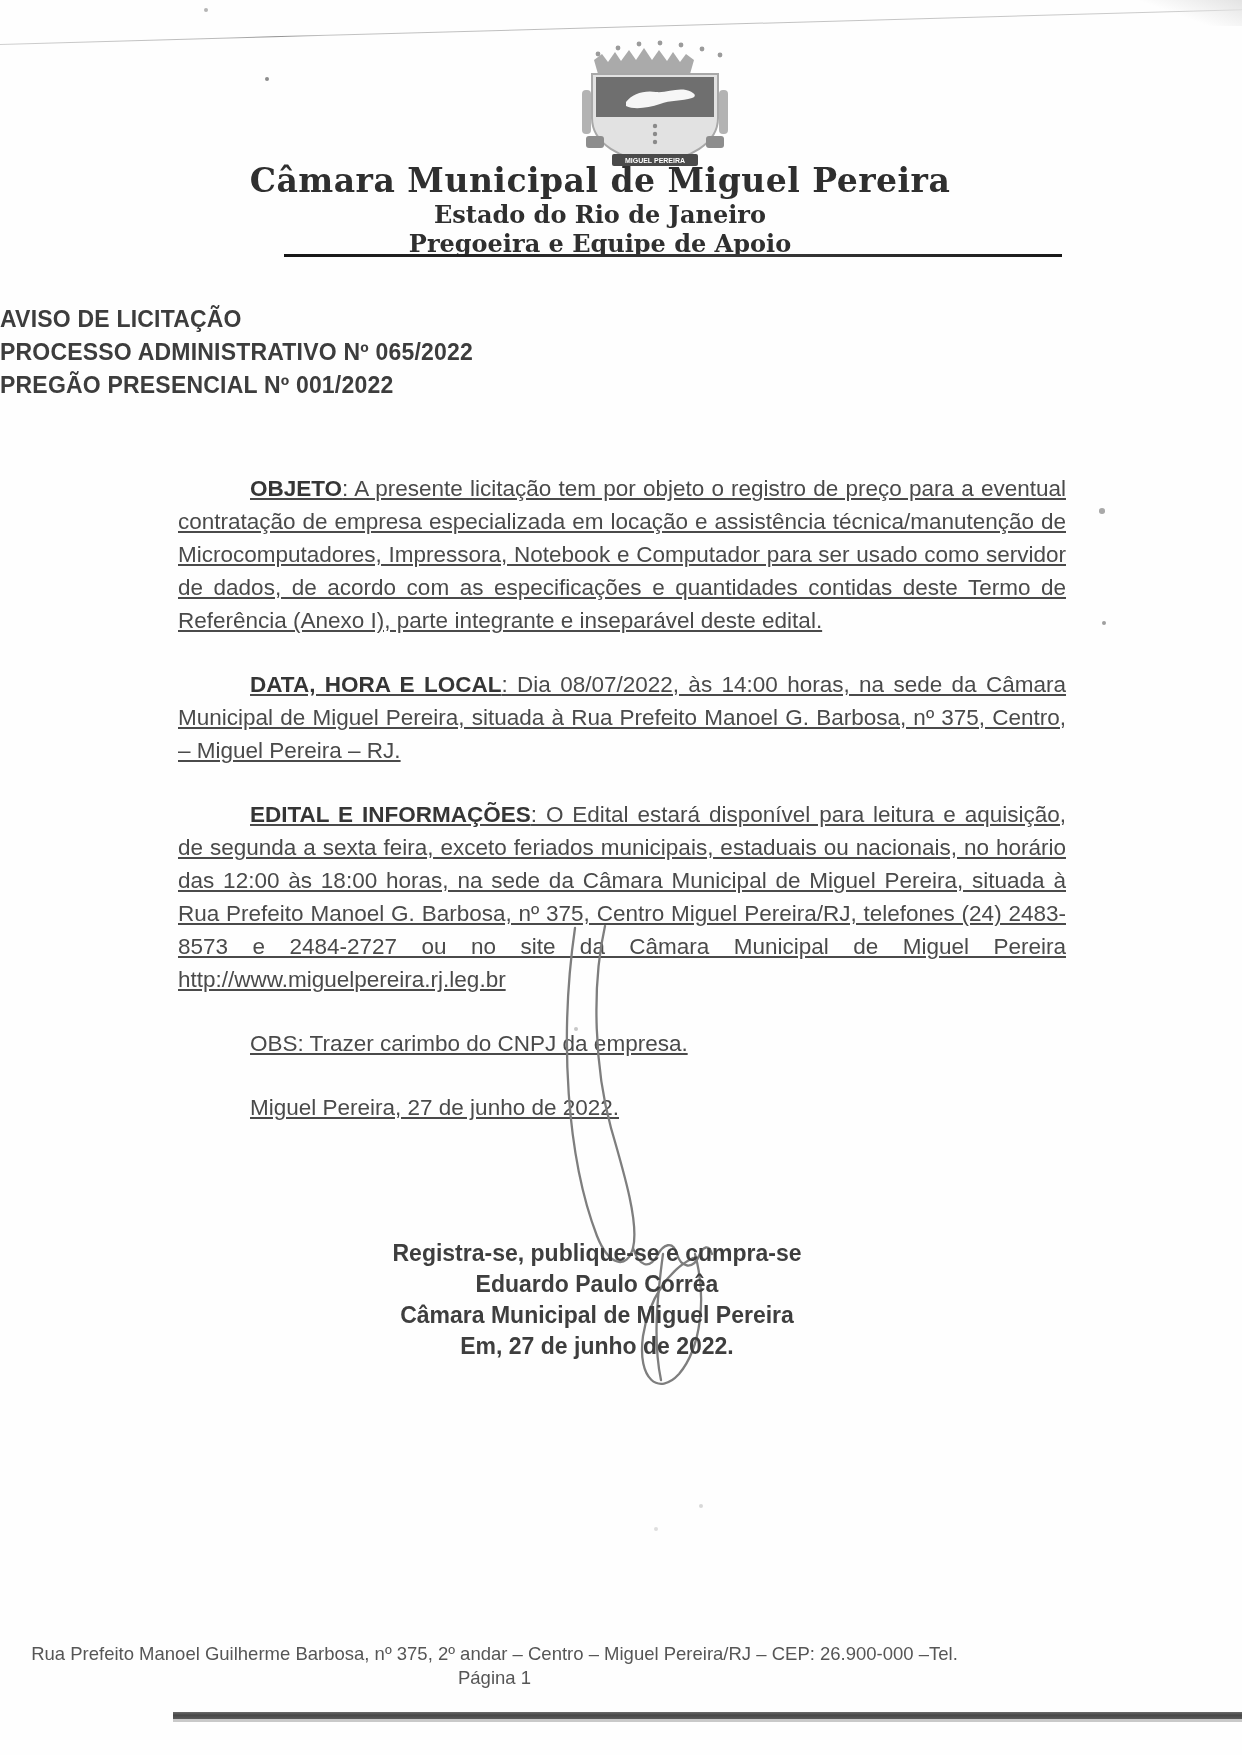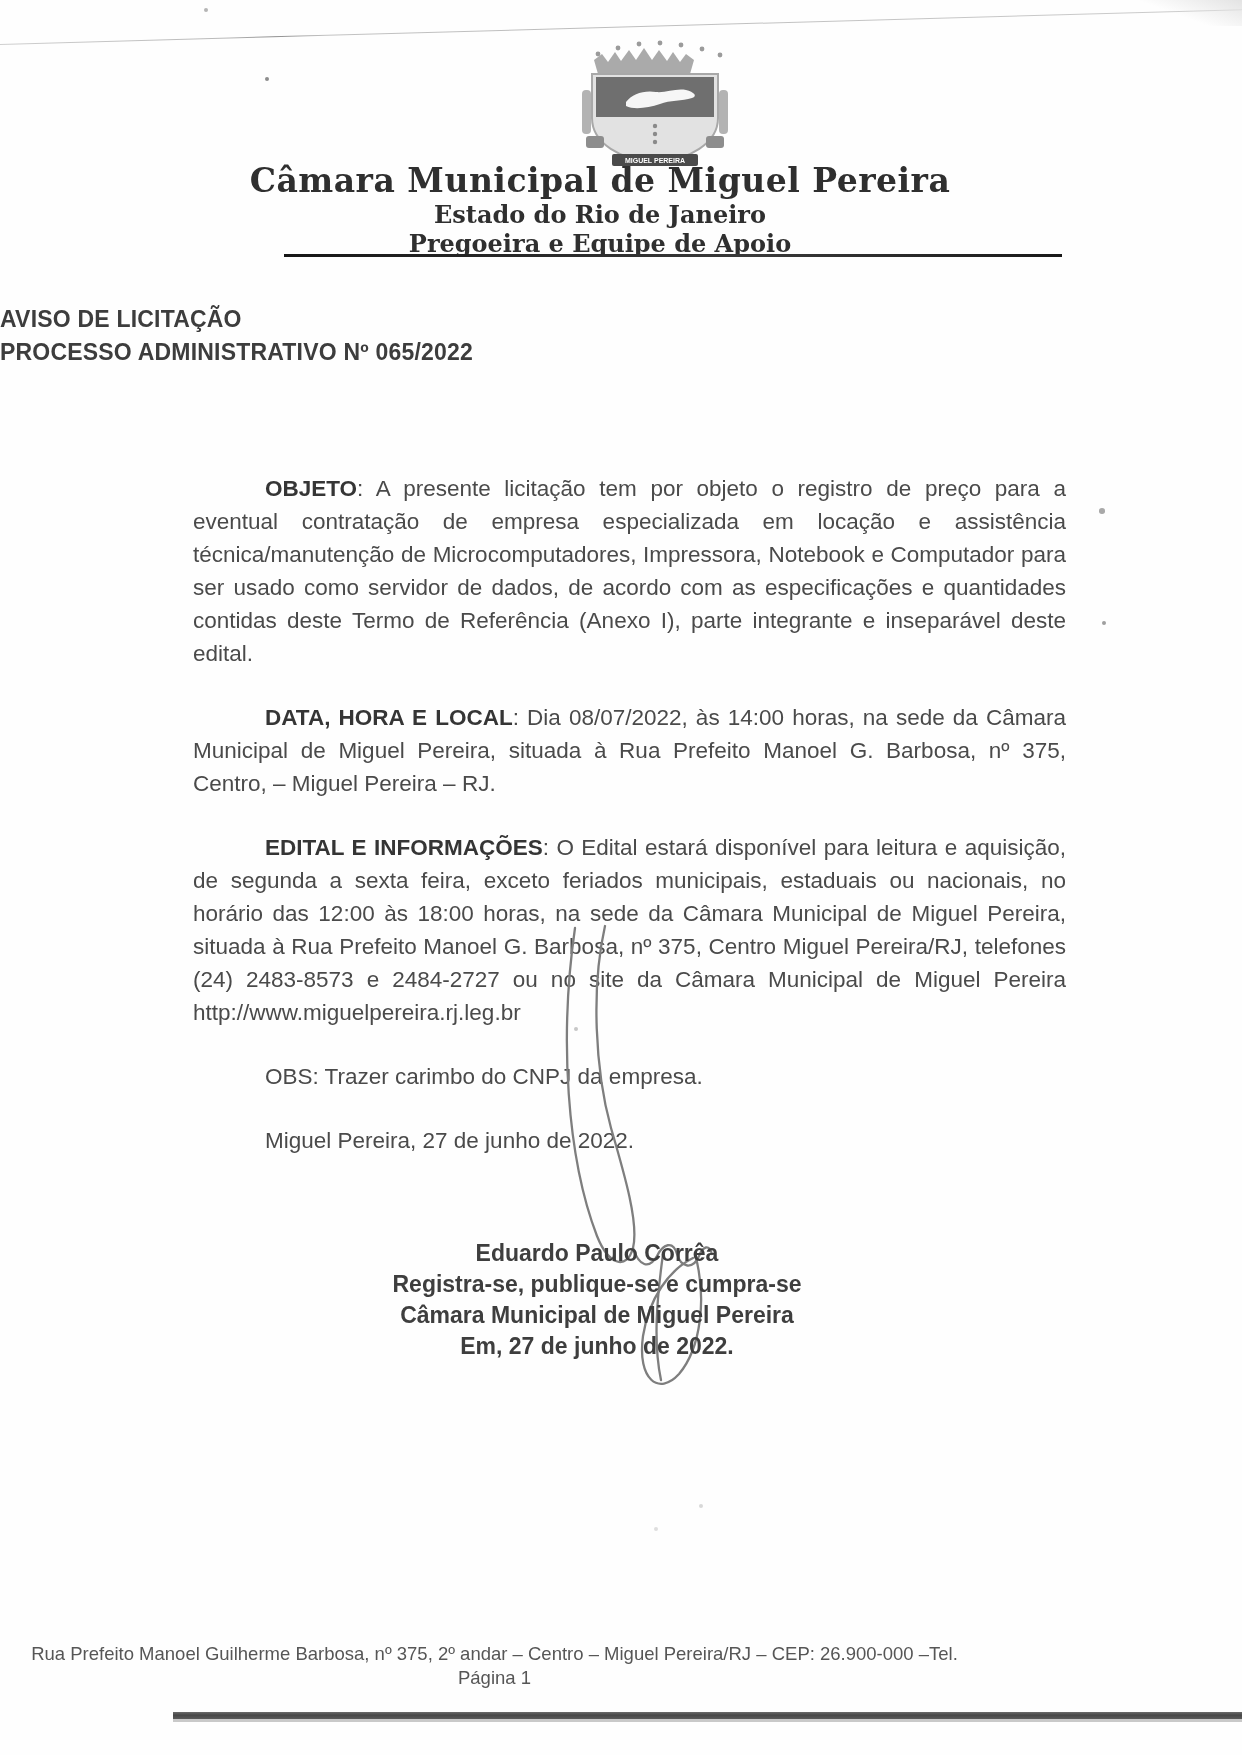--- a/index.html
+++ b/index.html
@@ -33,21 +33,21 @@
   .hdr-rule{position:absolute;left:284px;top:254px;width:778px;height:3px;
     background:linear-gradient(to right,#161616,#3a3a3a 60%,#191919);}
 
   
   .notice{position:absolute;left:0;top:303px;width:1200px;text-align:left;
     font-weight:bold;font-size:23px;line-height:33px;color:#3d3d3d;letter-spacing:.2px;}
 
   
   .body-flow{position:absolute;left:178px;top:472px;width:888px;
     font-size:22.5px;line-height:33px;color:#4a4a4a;}
-  .body-flow p{margin:0 0 31px 15px;text-align:justify;text-indent:72px;}
+  .body-flow p{margin:0 0 31px 0;text-align:justify;text-indent:72px;text-decoration:underline;}
   .body-flow p .lbl{font-weight:bold;color:#353535;}
   .obs-line{margin-top:46px;text-indent:72px;}
   .date-line{margin-top:62px;margin-left:243px;text-indent:0;}
 
   
   .signature{position:absolute;left:545px;top:918px;width:170px;height:472px;pointer-events:none;}
   .signature path{fill:none;stroke:#7e7e7e;stroke-width:2.3;stroke-linecap:round;}
 
   
   .signoff{position:absolute;left:0;top:1238px;width:1194px;text-align:center;
@@ -103,20 +103,21 @@
   <div class="hdr">
     <div class="org">Câmara Municipal de Miguel Pereira</div>
     <div class="sub">Estado do Rio de Janeiro</div>
     <div class="sub">Pregoeira e Equipe de Apoio</div>
   </div>
   <div class="hdr-rule"></div>
 
   <div class="notice">
     <div>AVISO DE LICITAÇÃO</div>
     <div>PROCESSO ADMINISTRATIVO Nº 065/2022</div>
+    <div>PREGÃO PRESENCIAL Nº 001/2022</div>
   </div>
 
   <div class="body-flow">
     <p><span class="lbl">OBJETO</span><span>: A presente licitação tem por objeto o registro de preço para a eventual contratação de empresa especializada em locação e assistência técnica/manutenção de Microcomputadores, Impressora, Notebook e Computador para ser usado como servidor de dados, de acordo com as especificações e quantidades contidas deste Termo de Referência (Anexo I), parte integrante e inseparável deste edital.</span></p>
 
     <p><span class="lbl">DATA, HORA E LOCAL</span><span>: Dia 08/07/2022, às 14:00 horas, na sede da Câmara Municipal de Miguel Pereira, situada à Rua Prefeito Manoel G. Barbosa, nº 375, Centro, – Miguel Pereira – RJ.</span></p>
 
     <p><span class="lbl">EDITAL E INFORMAÇÕES</span><span>: O Edital estará disponível para leitura e aquisição, de segunda a sexta feira, exceto feriados municipais, estaduais ou nacionais, no horário das 12:00 às 18:00 horas, na sede da Câmara Municipal de Miguel Pereira, situada à Rua Prefeito Manoel G. Barbosa, nº 375, Centro Miguel Pereira/RJ, telefones (24) 2483-8573 e 2484-2727 ou no site da Câmara Municipal de Miguel Pereira http://www.miguelpereira.rj.leg.br</span></p>
 
     <p class="obs-line">OBS: Trazer carimbo do CNPJ da empresa.</p>
@@ -125,22 +126,22 @@
   </div>
 
   <svg class="signature" viewBox="0 0 170 472">
     <path d="M 30,10 C 14,120 22,240 52,318 C 64,348 82,352 88,330 C 94,306 80,258 66,210 C 50,152 46,70 60,8"></path>
     <path d="M 88,330 C 94,348 104,352 112,338 C 118,326 128,322 132,336 C 136,350 148,352 154,338 C 158,328 164,326 167,336"></path>
     <path d="M 150,336 C 162,380 156,430 134,456 C 114,478 92,462 98,418 C 104,380 124,352 148,340"></path>
     <path d="M 118,336 C 112,380 108,424 116,462"></path>
   </svg>
 
   <div class="signoff">
+    <div>Registra-se, publique-se e cumpra-se</div>
     <div>Eduardo Paulo Corrêa</div>
-    <div>Registra-se, publique-se e cumpra-se</div>
     <div>Câmara Municipal de Miguel Pereira</div>
     <div>Em, 27 de junho de 2022.</div>
   </div>
 
   <div class="footer">
     <div>Rua Prefeito Manoel Guilherme Barbosa, nº 375, 2º andar – Centro – Miguel Pereira/RJ – CEP: 26.900-000 –Tel.</div>
     <div>Página 1</div>
   </div>
   <div class="bottom-bar"></div>
 

